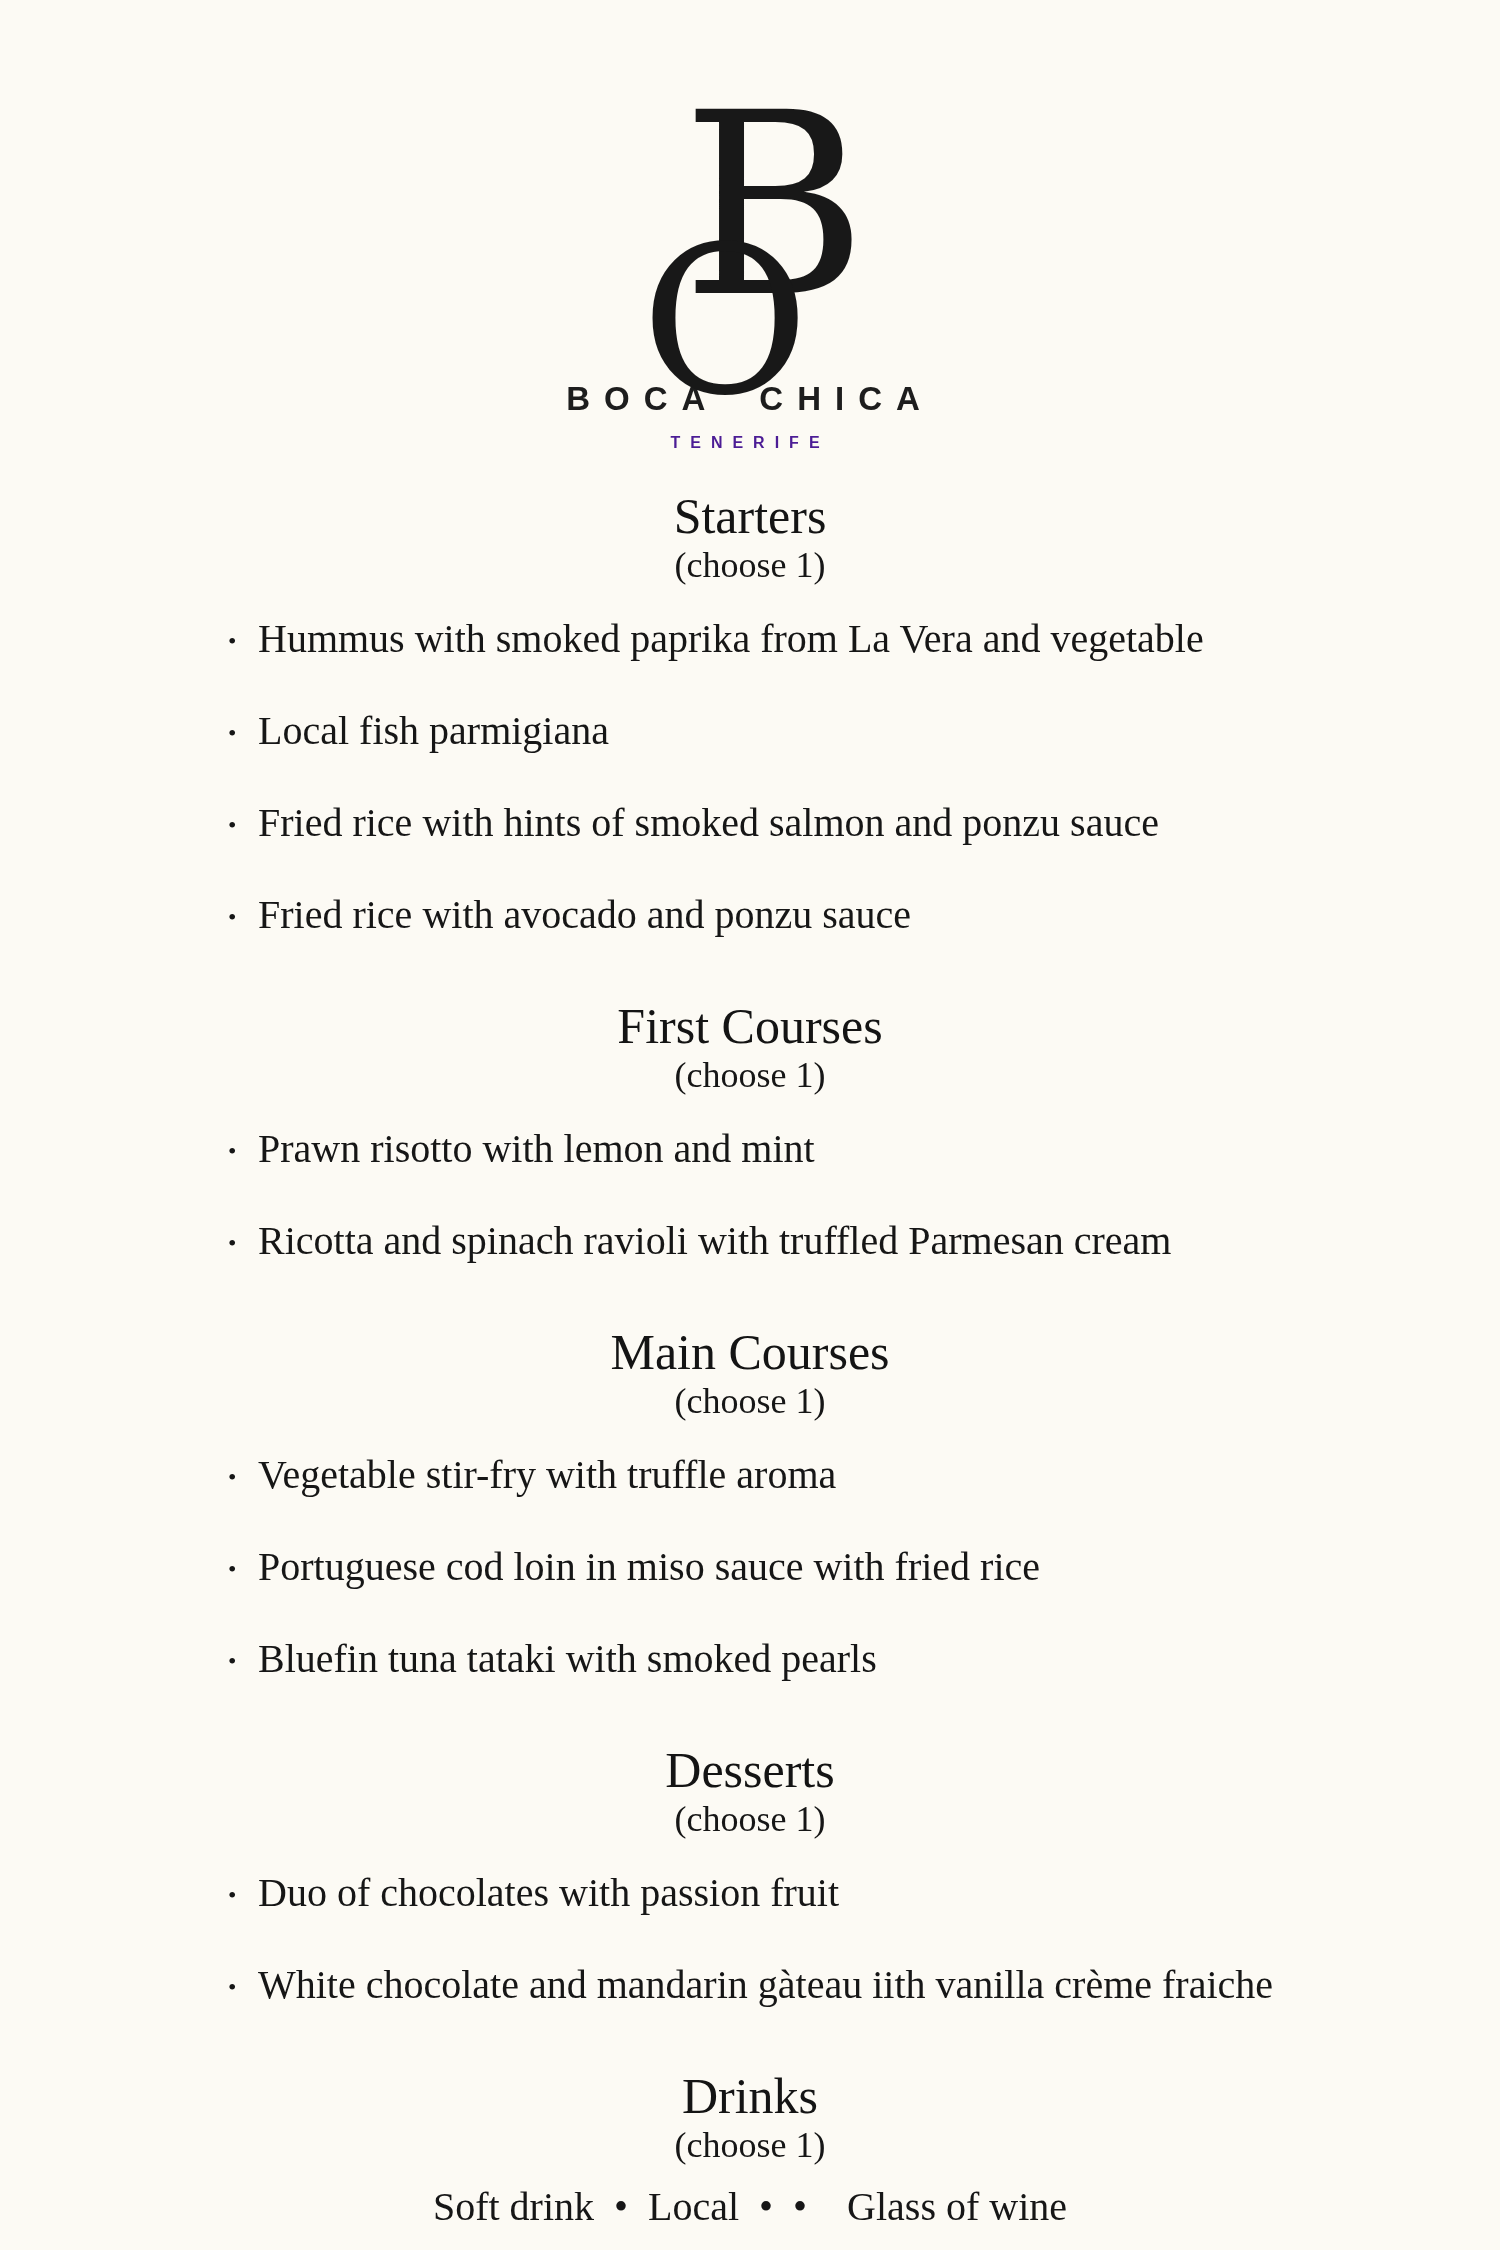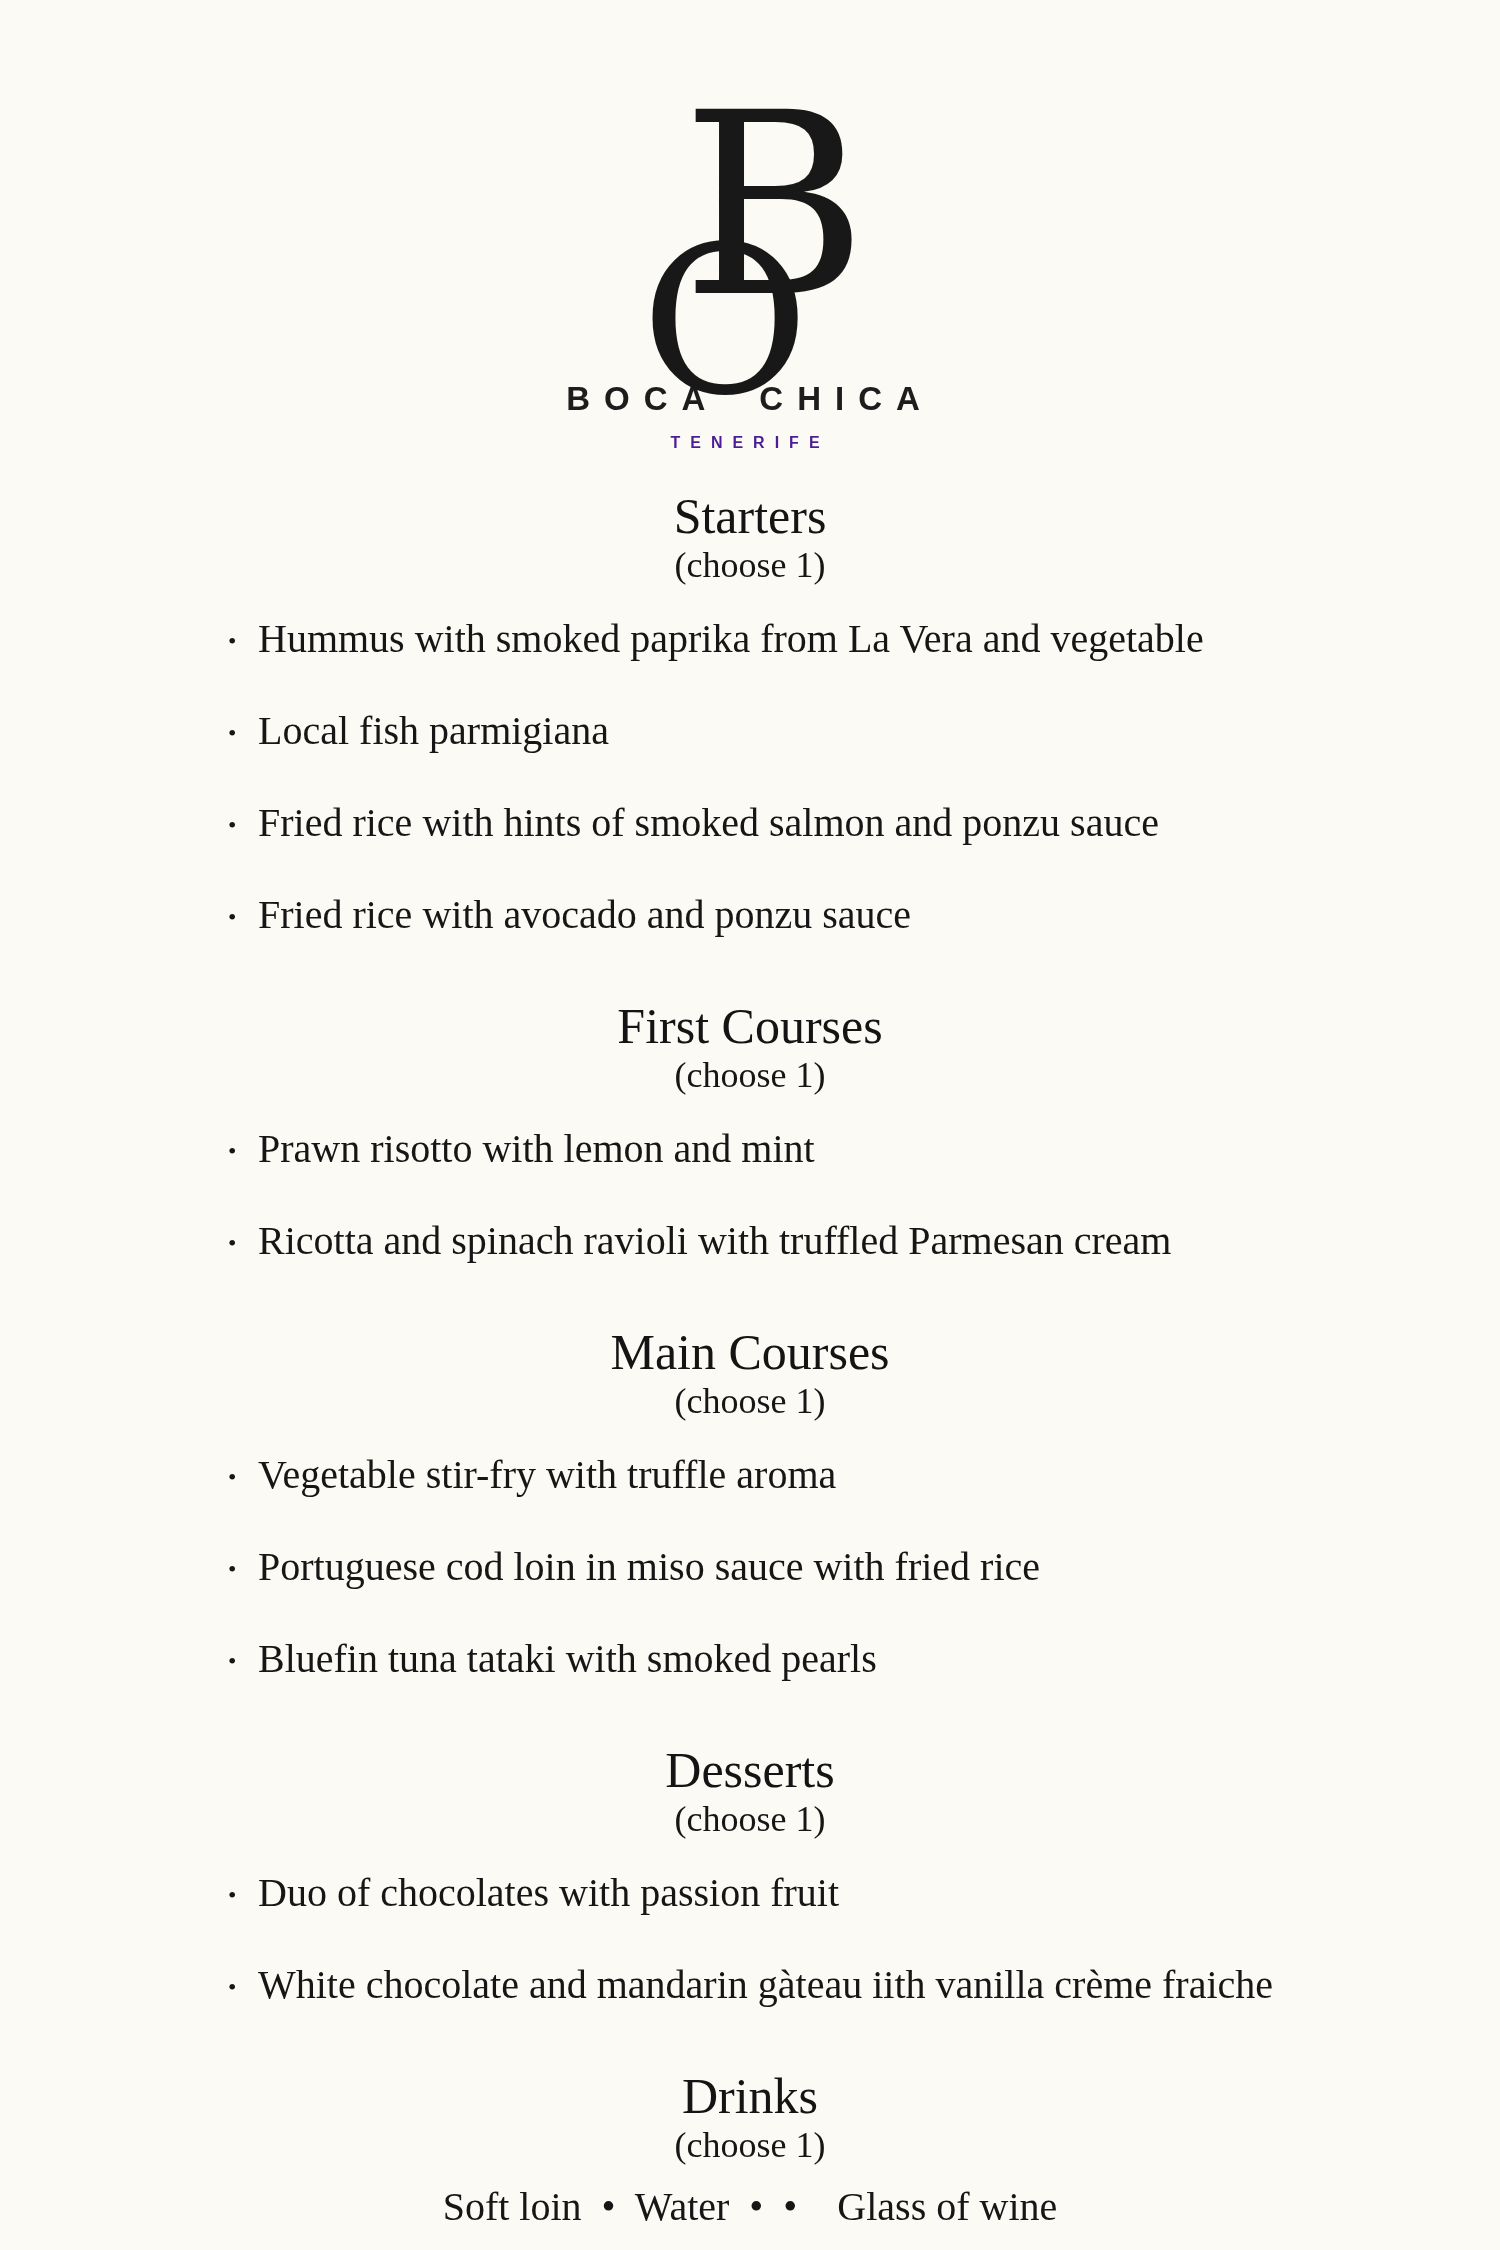--- a/index.html
+++ b/index.html
@@ -168,16 +168,16 @@
     <div class="section-note">(choose 1)</div>
     <ul class="item-list">
       <li><span class="bullet">•</span><span>Duo of chocolates with passion fruit</span></li>
       <li><span class="bullet">•</span><span>White chocolate and mandarin gàteau iith vanilla crème fraiche</span></li>
     </ul>
   </div>
 
   <div class="section">
     <div class="section-name">Drinks</div>
     <div class="section-note">(choose 1)</div>
-    <div class="drinks-line">Soft loin  •  Water  •  •    Glass of wine</div>
+    <div class="drinks-line">Soft drink  •  Local  •  •    Glass of wine</div>
   </div>
 
 </div>
 
 </body></html>

